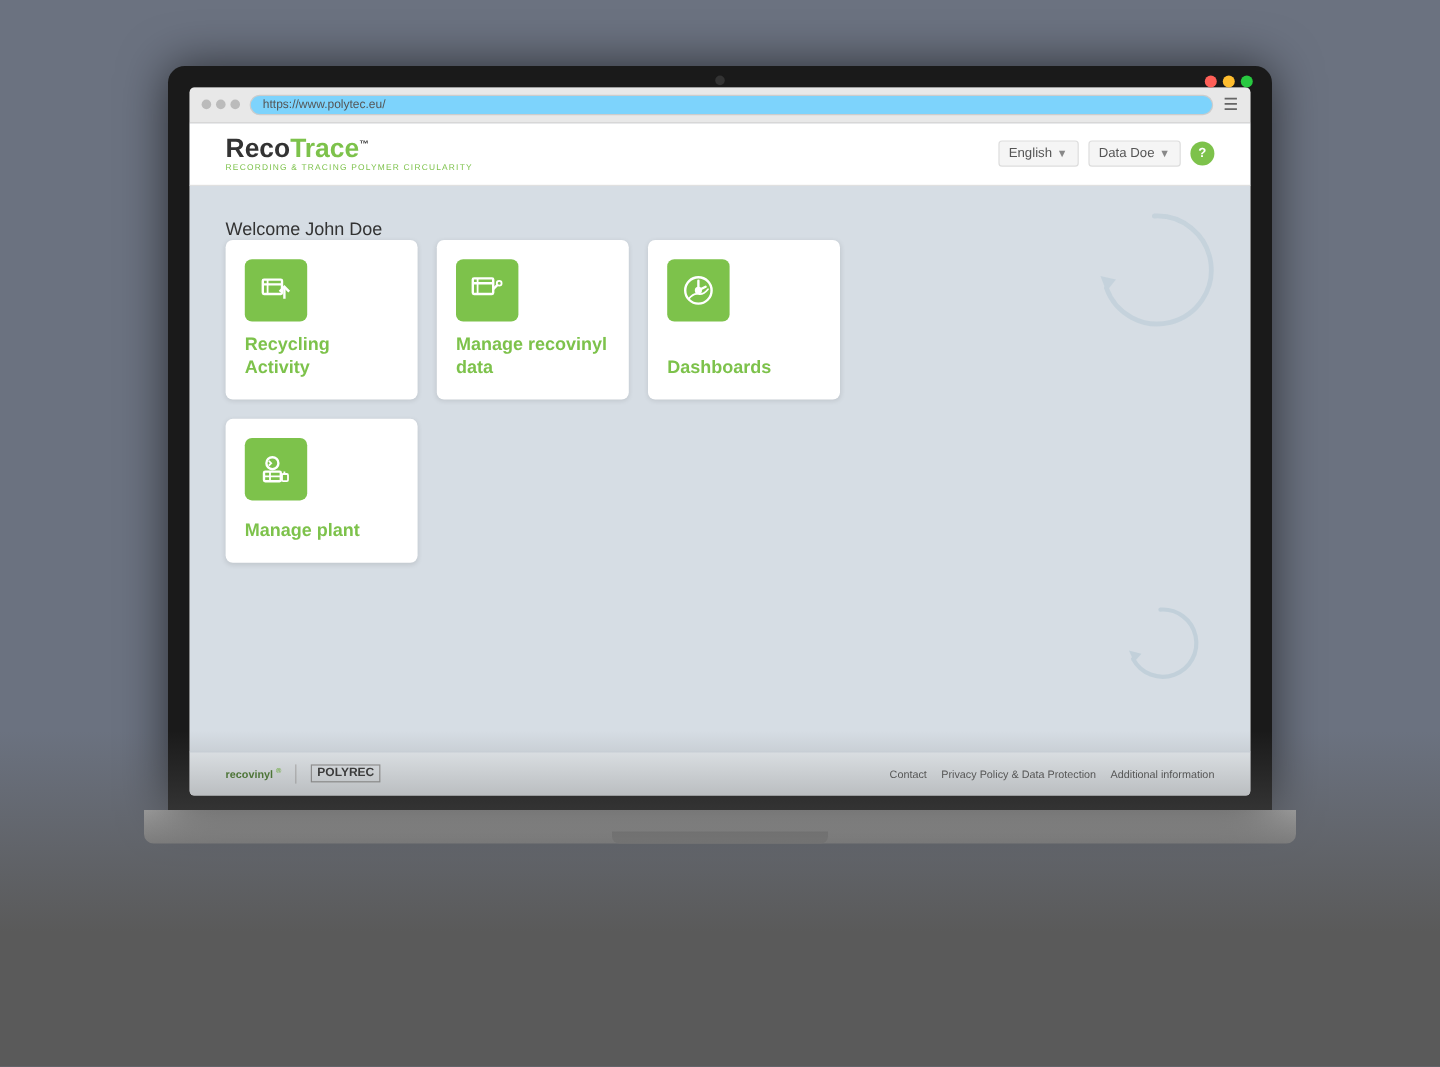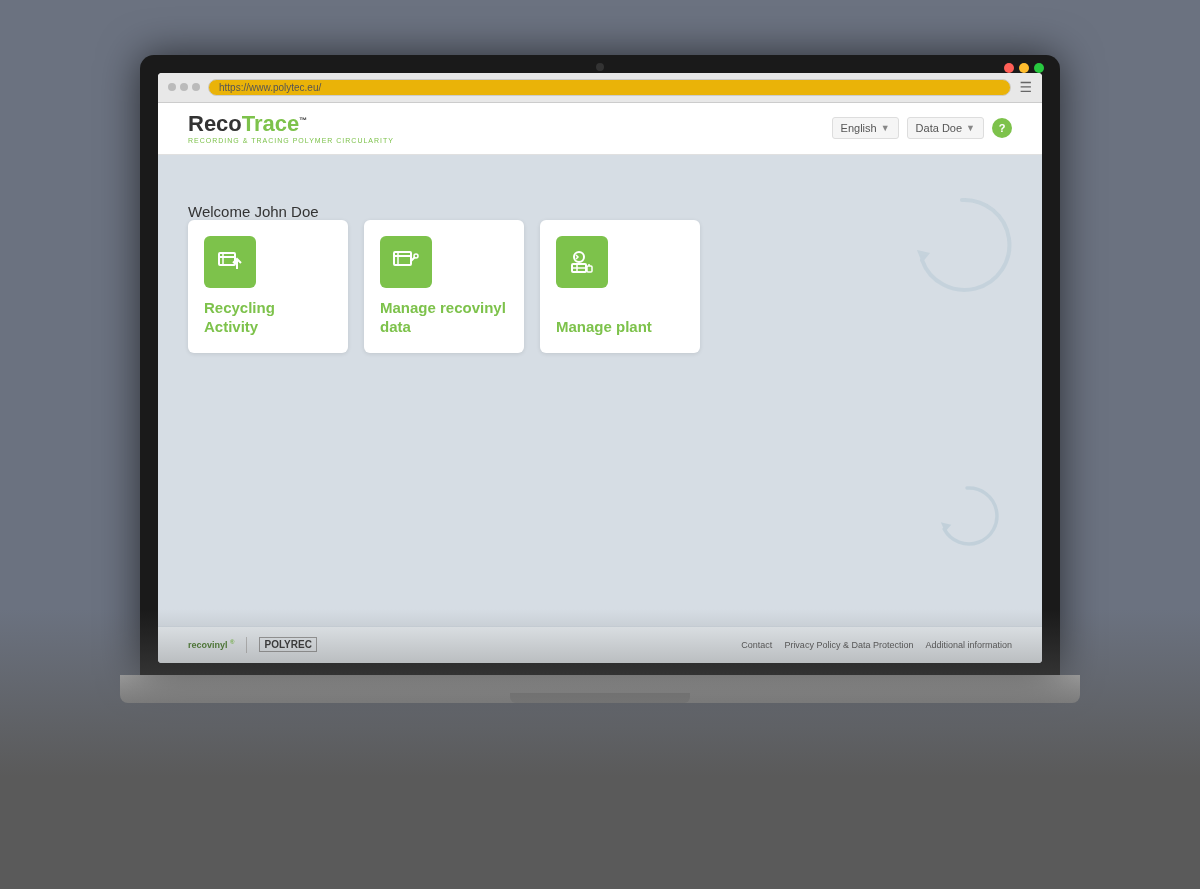--- a/index.html
+++ b/index.html
@@ -80,42 +80,41 @@
       border-bottom: 1px solid #ccc;
     }
     .browser-dots {
       display: flex;
       gap: 4px;
     }
     .bdot { width: 8px; height: 8px; border-radius: 50%; background: #bbb; }
 
     .url-bar {
       flex: 1;
-      background: #eab308;
+      background: #7dd3fc;
       border: 1px solid #ccc;
       border-radius: 10px;
       padding: 2px 10px;
       font-size: 10px;
       color: #555;
       display: flex;
       align-items: flex-end;
     }
     .browser-menu {
       color: #666;
       font-size: 14px;
       cursor: pointer;
     }
 
     
     .website {
       flex: 1;
       display: flex;
       flex-direction: column;
       background: #d6dde4;
-      gap: 20px;
     }
 
     
     .site-header {
       background: #fff;
       padding: 10px 30px;
       display: flex;
       align-items: center;
       justify-content: space-between;
       border-bottom: 1px solid #e0e0e0;
@@ -413,20 +412,32 @@
                   <rect x="3" y="5" width="17" height="13" rx="1" stroke="#fff" stroke-width="2" fill="none"></rect>
                   <line x1="3" y1="9" x2="20" y2="9" stroke="#fff" stroke-width="2"></line>
                   <line x1="7" y1="5" x2="7" y2="18" stroke="#fff" stroke-width="1.5"></line>
                   <path d="M20,14 L24,10" stroke="#fff" stroke-width="2"></path>
                   <circle cx="25" cy="9" r="2" stroke="#fff" stroke-width="1.5" fill="none"></circle>
                 </svg>
               </div>
               <div class="card-label">Manage recovinyl data</div>
             </div>
 
+            <div class="card">
+              <div class="card-icon">
+                <svg width="30" height="30" viewBox="0 0 30 30">
+                  <circle cx="15" cy="15" r="11" stroke="#fff" stroke-width="2" fill="none"></circle>
+                  <path d="M15,15 L15,7" stroke="#fff" stroke-width="2" stroke-linecap="round"></path>
+                  <path d="M15,15 L21,12" stroke="#fff" stroke-width="2" stroke-linecap="round"></path>
+                  <circle cx="15" cy="15" r="2" fill="#fff"></circle>
+                  <path d="M7,22 Q11,17 15,18 Q19,19 23,14" stroke="#fff" stroke-width="1.5" fill="none" stroke-linecap="round"></path>
+                </svg>
+              </div>
+              <div class="card-label">Dashboards</div>
+            </div>
 
             <div class="card">
               <div class="card-icon">
                 <svg width="30" height="30" viewBox="0 0 30 30">
                   <circle cx="12" cy="10" r="5" stroke="#fff" stroke-width="2" fill="none"></circle>
                   <path d="M9,8 L11,10 L9,12" stroke="#fff" stroke-width="1.5" fill="none"></path>
                   <rect x="5" y="17" width="14" height="8" rx="1" stroke="#fff" stroke-width="2" fill="none"></rect>
                   <line x1="5" y1="21" x2="19" y2="21" stroke="#fff" stroke-width="1.5"></line>
                   <line x1="10" y1="17" x2="10" y2="25" stroke="#fff" stroke-width="1.5"></line>
                   <rect x="20" y="19" width="5" height="6" rx="1" stroke="#fff" stroke-width="1.5" fill="none"></rect>

